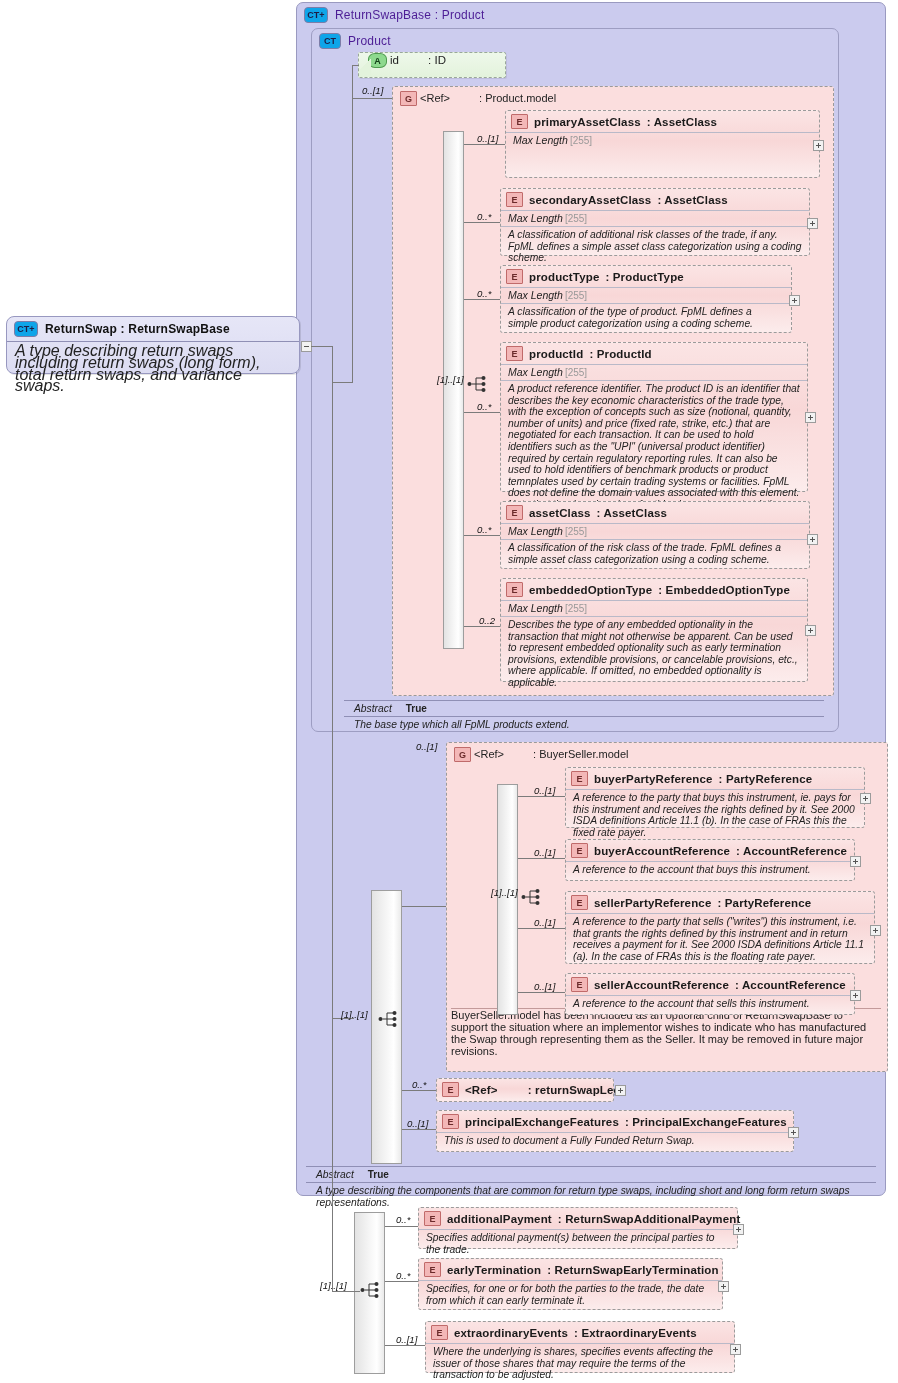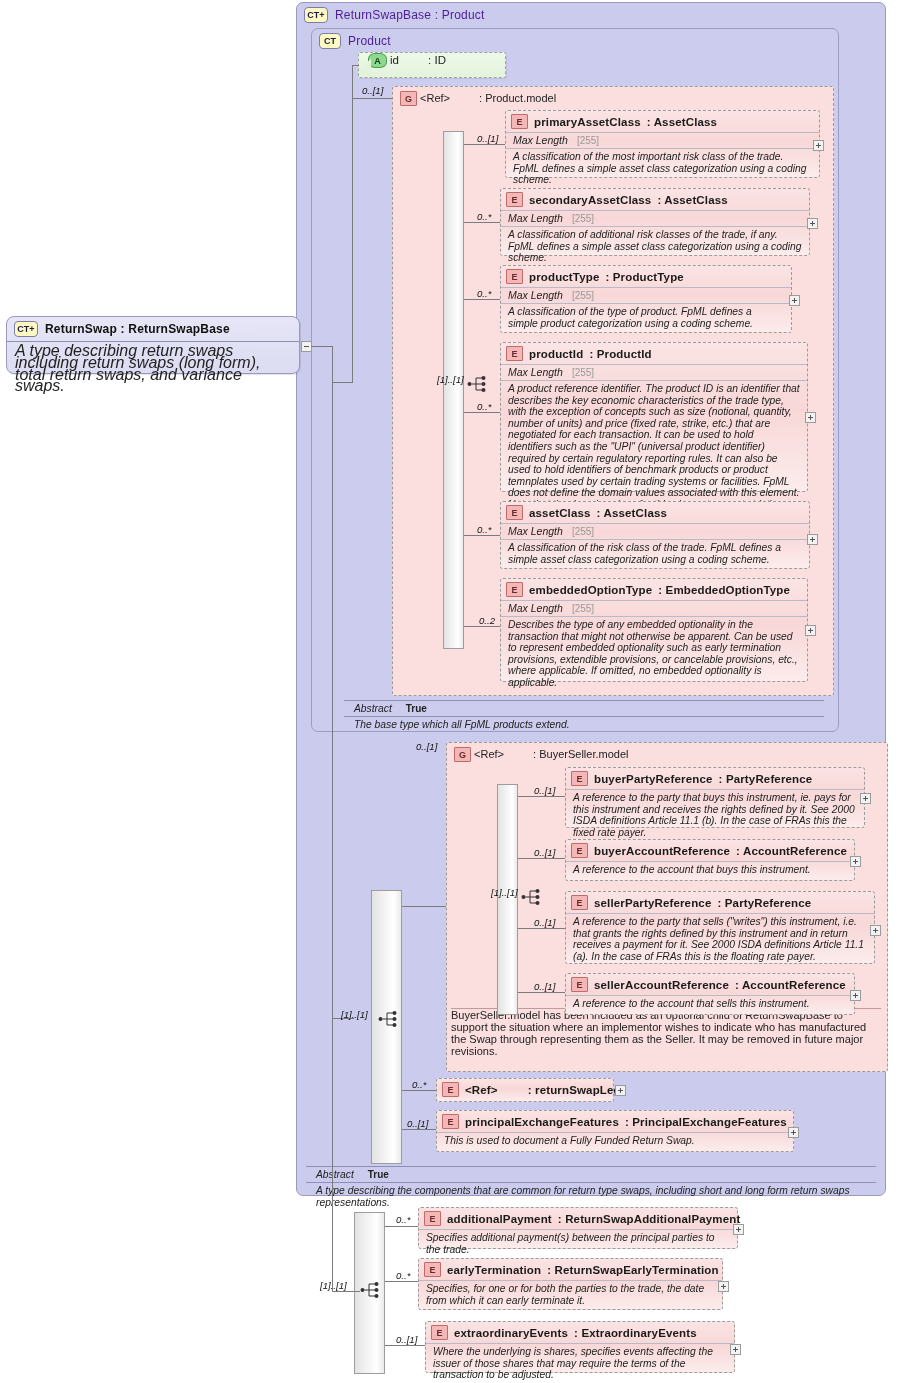--- a/index.html
+++ b/index.html
@@ -9,41 +9,41 @@
     font-size:11px;color:#222;
     -webkit-font-smoothing:antialiased;
   }
   .abs{position:absolute;box-sizing:border-box;}
 
   
   .node{position:absolute;box-sizing:border-box;border-radius:3px;}
   .node .hdr{display:flex;align-items:center;gap:6px;padding:3px 6px 3px 5px;white-space:nowrap;}
   .node .hdr .nm{font-weight:bold;font-size:11.5px;color:#1a1a1a;letter-spacing:.15px;}
   .node .hdr .ty{font-weight:bold;font-size:11.5px;color:#1a1a1a;letter-spacing:.15px;}
-  .node .facet{display:flex;align-items:baseline;gap:9px;padding:1px 7px 2px 7px;
+  .node .facet{display:flex;align-items:baseline;gap:2px;padding:1px 7px 2px 7px;
                border-top:1px solid #b9b9c8;text-align:center;}
   .node .facet .fl{font-style:italic;font-size:10.5px;color:#222;}
   .node .facet .fv{font-size:10px;color:#999;}
   .node .doc{padding:2px 7px 4px 7px;font-style:italic;font-size:10.3px;
              line-height:11.6px;color:#222;border-top:1px solid #b9b9c8;}
 
   
   .el{background:linear-gradient(180deg,#fbe4e4 0%,#f8d7d7 45%,#fcecec 100%);
       border:1px dashed #9b9b9b;}
   
   .grp{background:#fbdede;border:1px dashed #9a9a9a;}
 
   
   .badge{width:15px;height:13px;border:1px solid #c06a6a;background:#f3b7b7;
          display:inline-flex;align-items:center;justify-content:center;
          font-size:9px;font-weight:bold;color:#6b2b2b;border-radius:1px;flex:none;}
   .badge.g{background:#f3b7b7;border-color:#bf6a6a;}
   .badge.a{background:#8ed98e;border:1px solid #4f9b4f;color:#14401a;
            border-radius:7px/6px;width:17px;}
-  .badge.ct{background:#fef9c3;border:1px solid #7d7da8;color:#1d1d44;
+  .badge.ct{background:#0ea5e9;border:1px solid #7d7da8;color:#1d1d44;
             border-radius:4px;width:22px;height:14px;font-size:9px;}
 
   
   .ctbox{position:absolute;box-sizing:border-box;border-radius:7px;
          background:#cbcbee;border:1px solid #9a9ac0;}
   .ctbox.inner{background:#ccccee;border:1px solid #9d9dc2;}
   .ctbox .cthdr{display:flex;align-items:center;gap:7px;padding:4px 8px 3px 7px;}
   .ctbox .cthdr .t{font-weight:normal;font-size:12px;color:#4c1d95;letter-spacing:.2px;}
   .ctfoot{position:absolute;left:0;right:0;box-sizing:border-box;}
   .ctfoot .row{display:flex;gap:14px;align-items:baseline;padding:2px 8px 2px 10px;
@@ -184,21 +184,20 @@
 <div class="node el" style="left:505px;top:110px;width:315px;height:68px;">
   <div class="hdr">
     <span class="badge">E</span>
     <span class="nm">primaryAssetClass</span>
     <span class="ty"><span>: </span><span>AssetClass</span></span>
   </div>
   <div class="facet">
     <span class="fl">Max Length</span>
     <span class="fv">[255]</span>
   </div>
-  <div class="doc">A classification of the most important risk class of the trade. FpML defines a simple asset class categorization using a coding scheme.</div>
 </div>
 <div class="card-lbl" style="left:477px;top:133px;">0..[1]</div>
 <div class="ln lnh" style="left:464px;top:144px;width:41px;"></div>
 <div class="plus" style="left:813px;top:140px;"></div>
 
 <div class="node el" style="left:500px;top:188px;width:310px;height:68px;">
   <div class="hdr">
     <span class="badge">E</span>
     <span class="nm">secondaryAssetClass</span>
     <span class="ty"><span>: </span><span>AssetClass</span></span>

